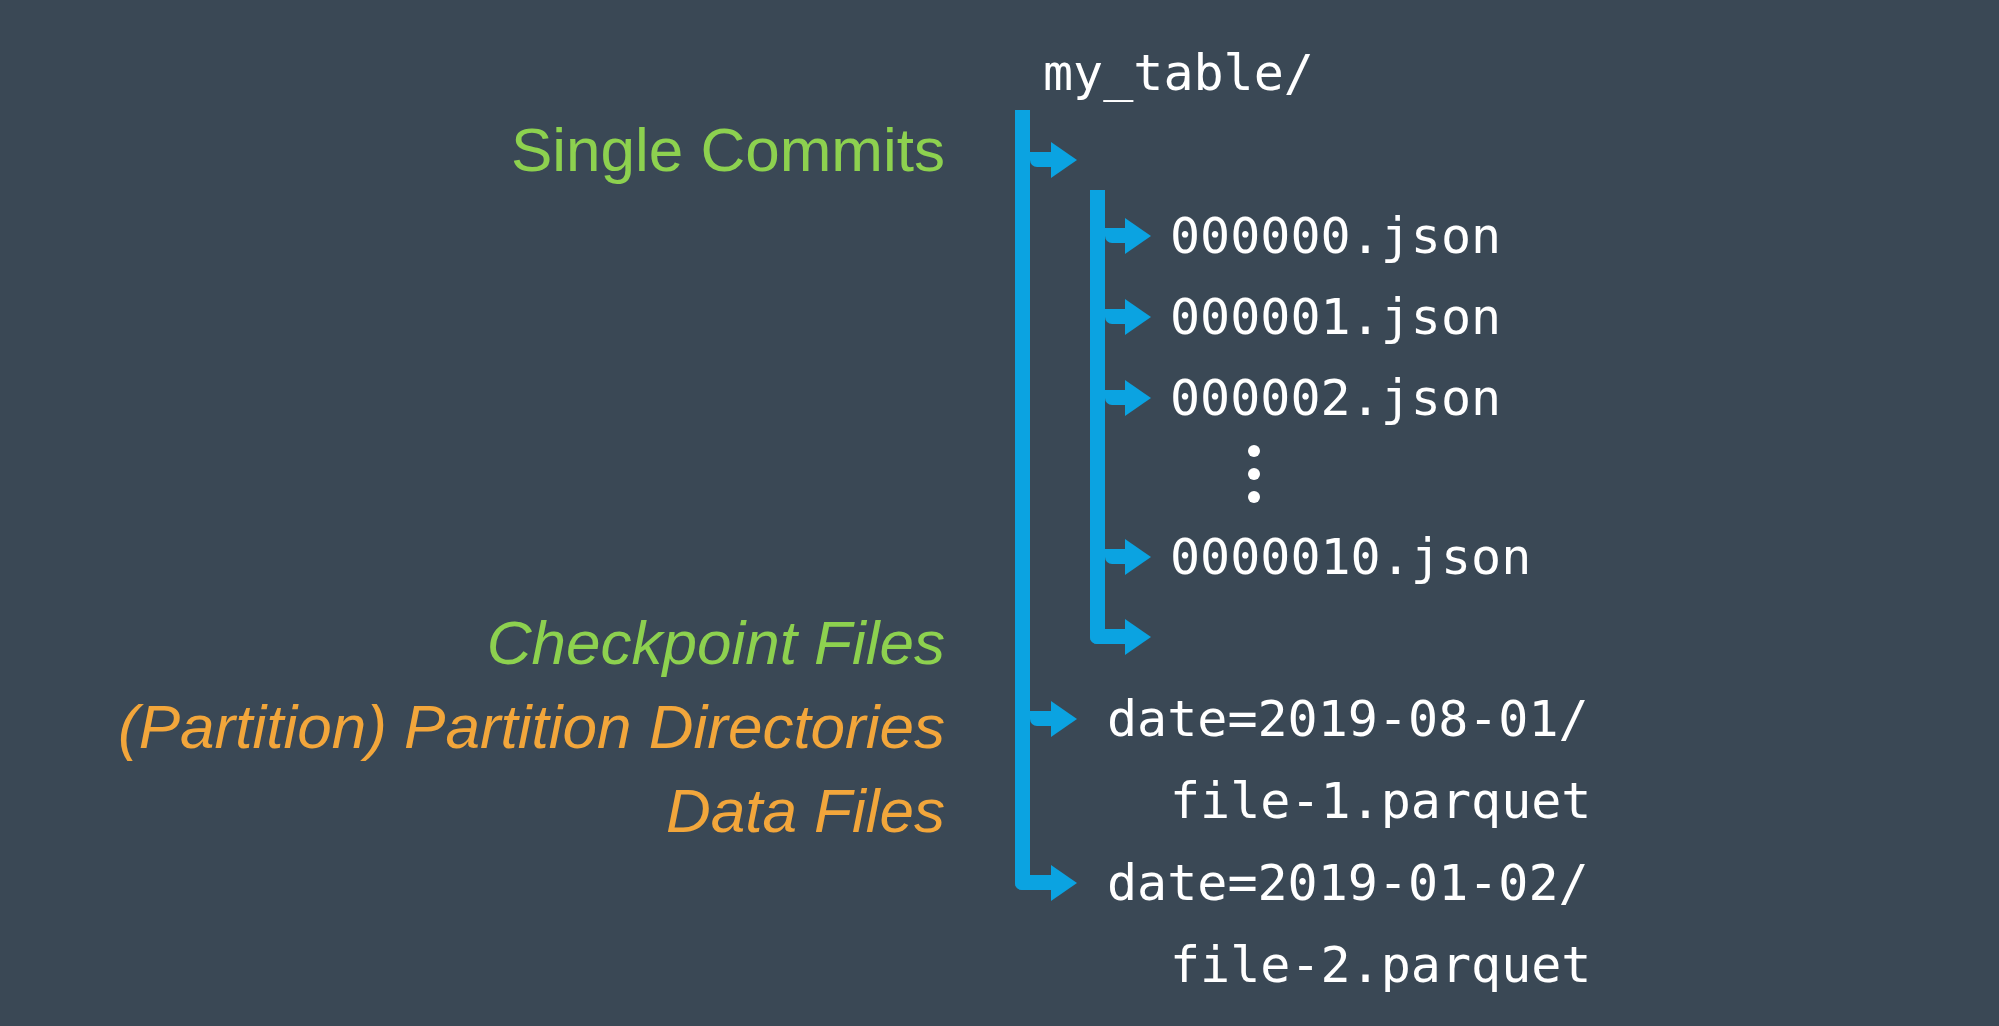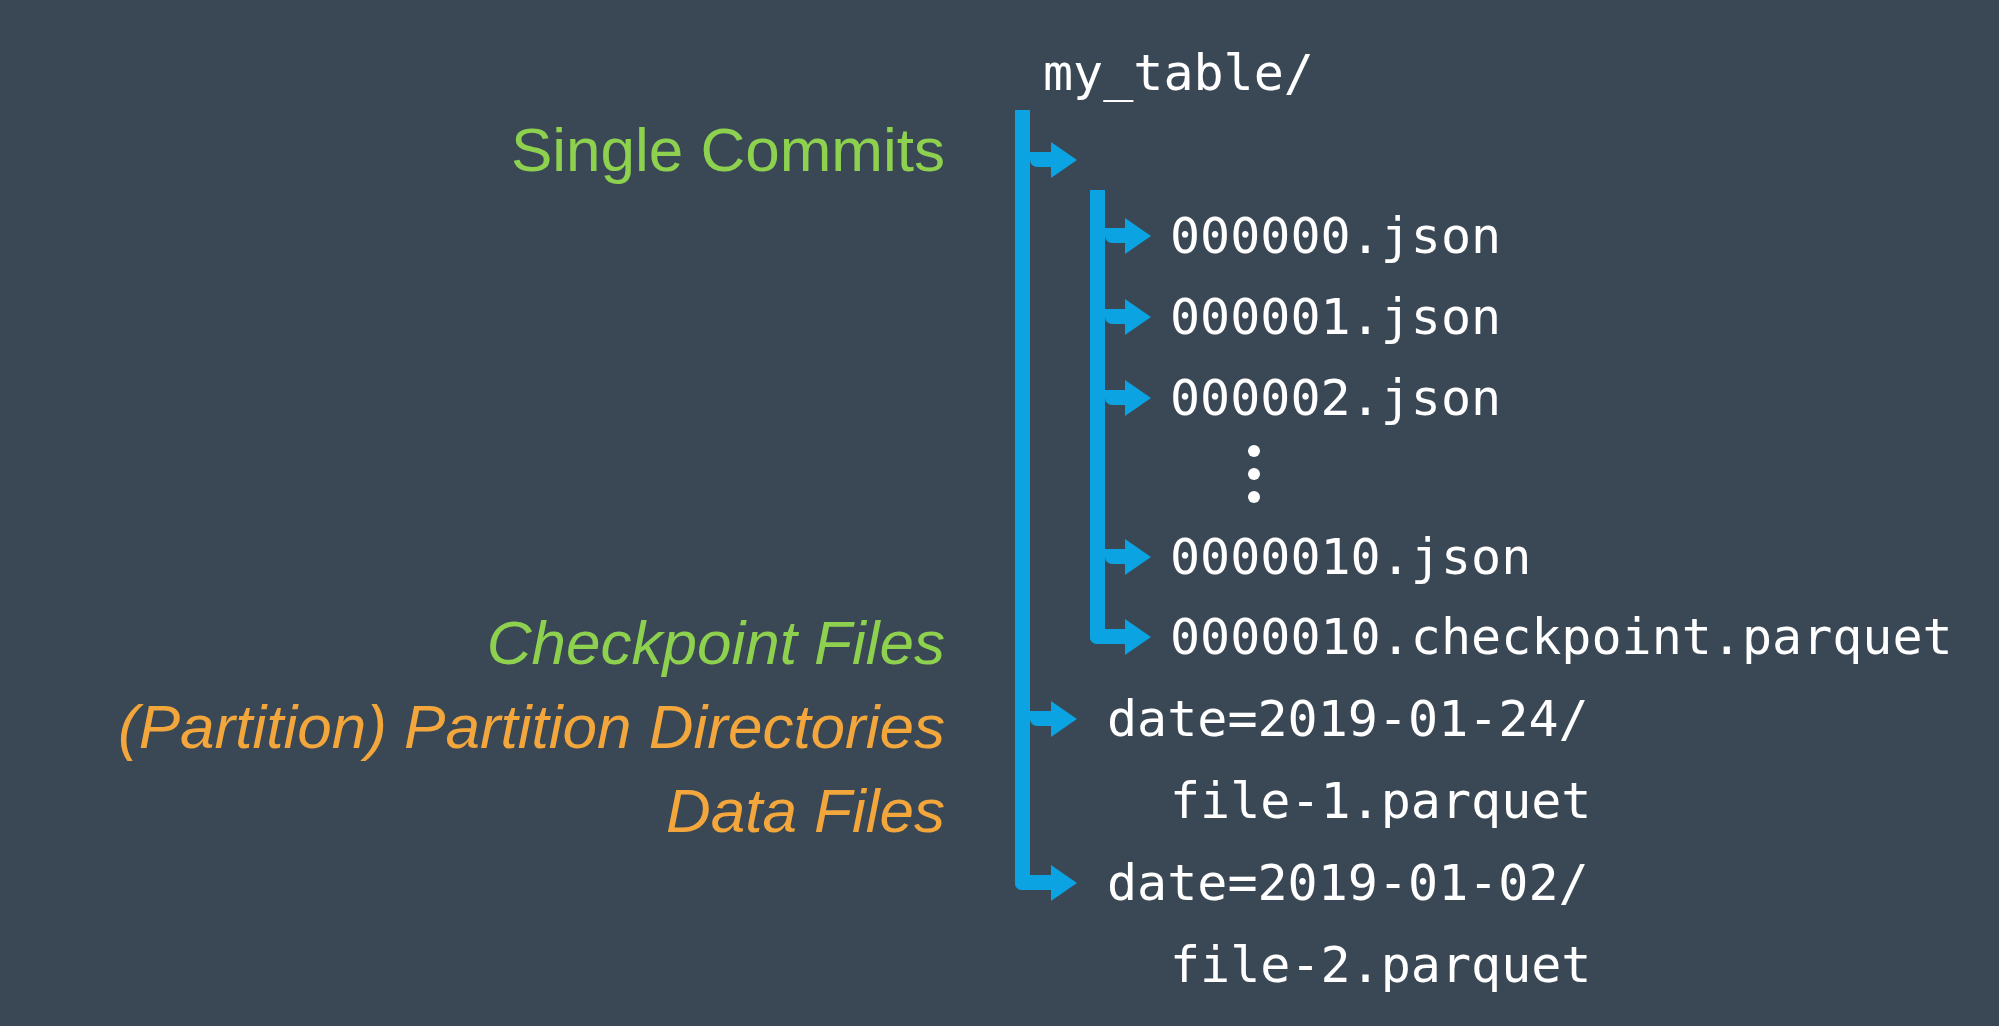--- a/index.html
+++ b/index.html
@@ -124,23 +124,22 @@
   <div class="mono" style="left:1170px; top:358px;">000002.json</div>
 
   <div class="vdots">
     <div class="dot"></div>
     <div class="dot"></div>
     <div class="dot"></div>
   </div>
 
   <div class="mono" style="left:1170px; top:517px;">0000010.json</div>
 
-  <div class="mono" style="left:1170px; top:597px;">0000010.checkpoint.parquet</div>
 
-  <div class="mono" style="left:1107px; top:679px;">date=2019-01-24/</div>
+  <div class="mono" style="left:1107px; top:679px;">date=2019-08-01/</div>
 
   <div class="mono" style="left:1170px; top:761px;">file-1.parquet</div>
 
   <div class="mono" style="left:1107px; top:843px;">date=2019-01-02/</div>
 
   <div class="mono" style="left:1170px; top:925px;">file-2.parquet</div>
 
 </div>
 
 </body></html>

